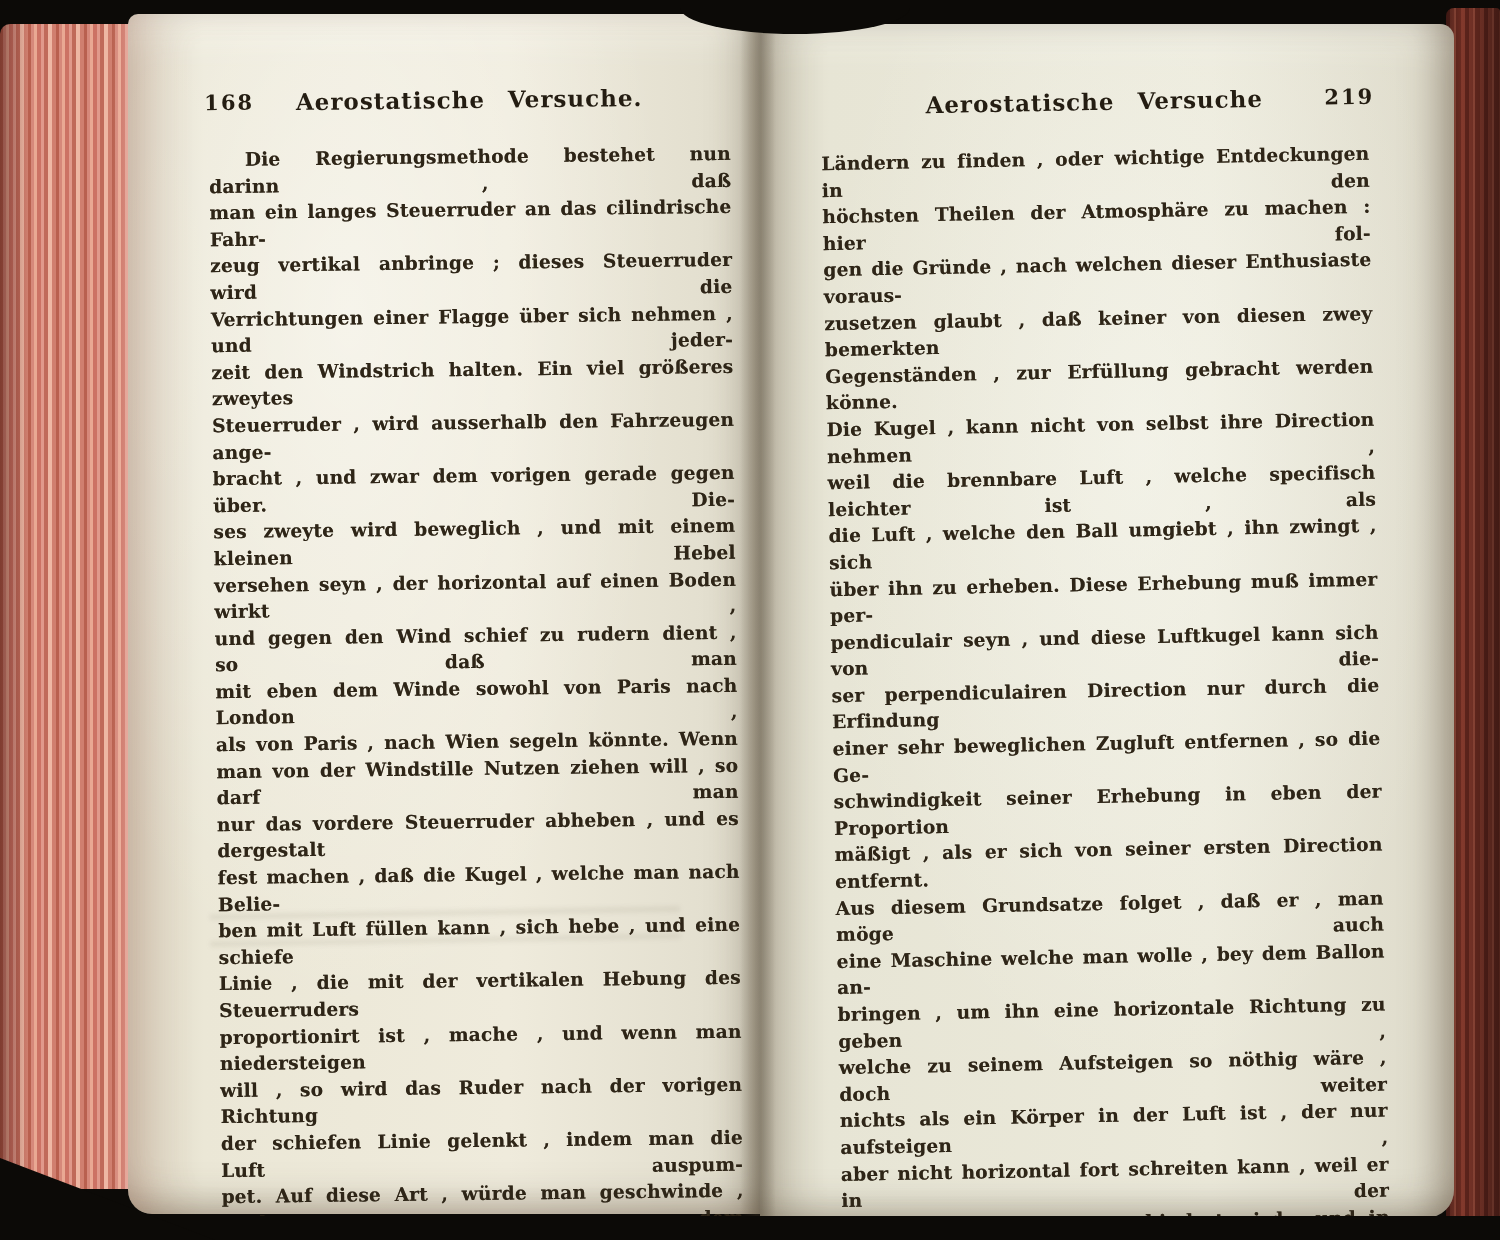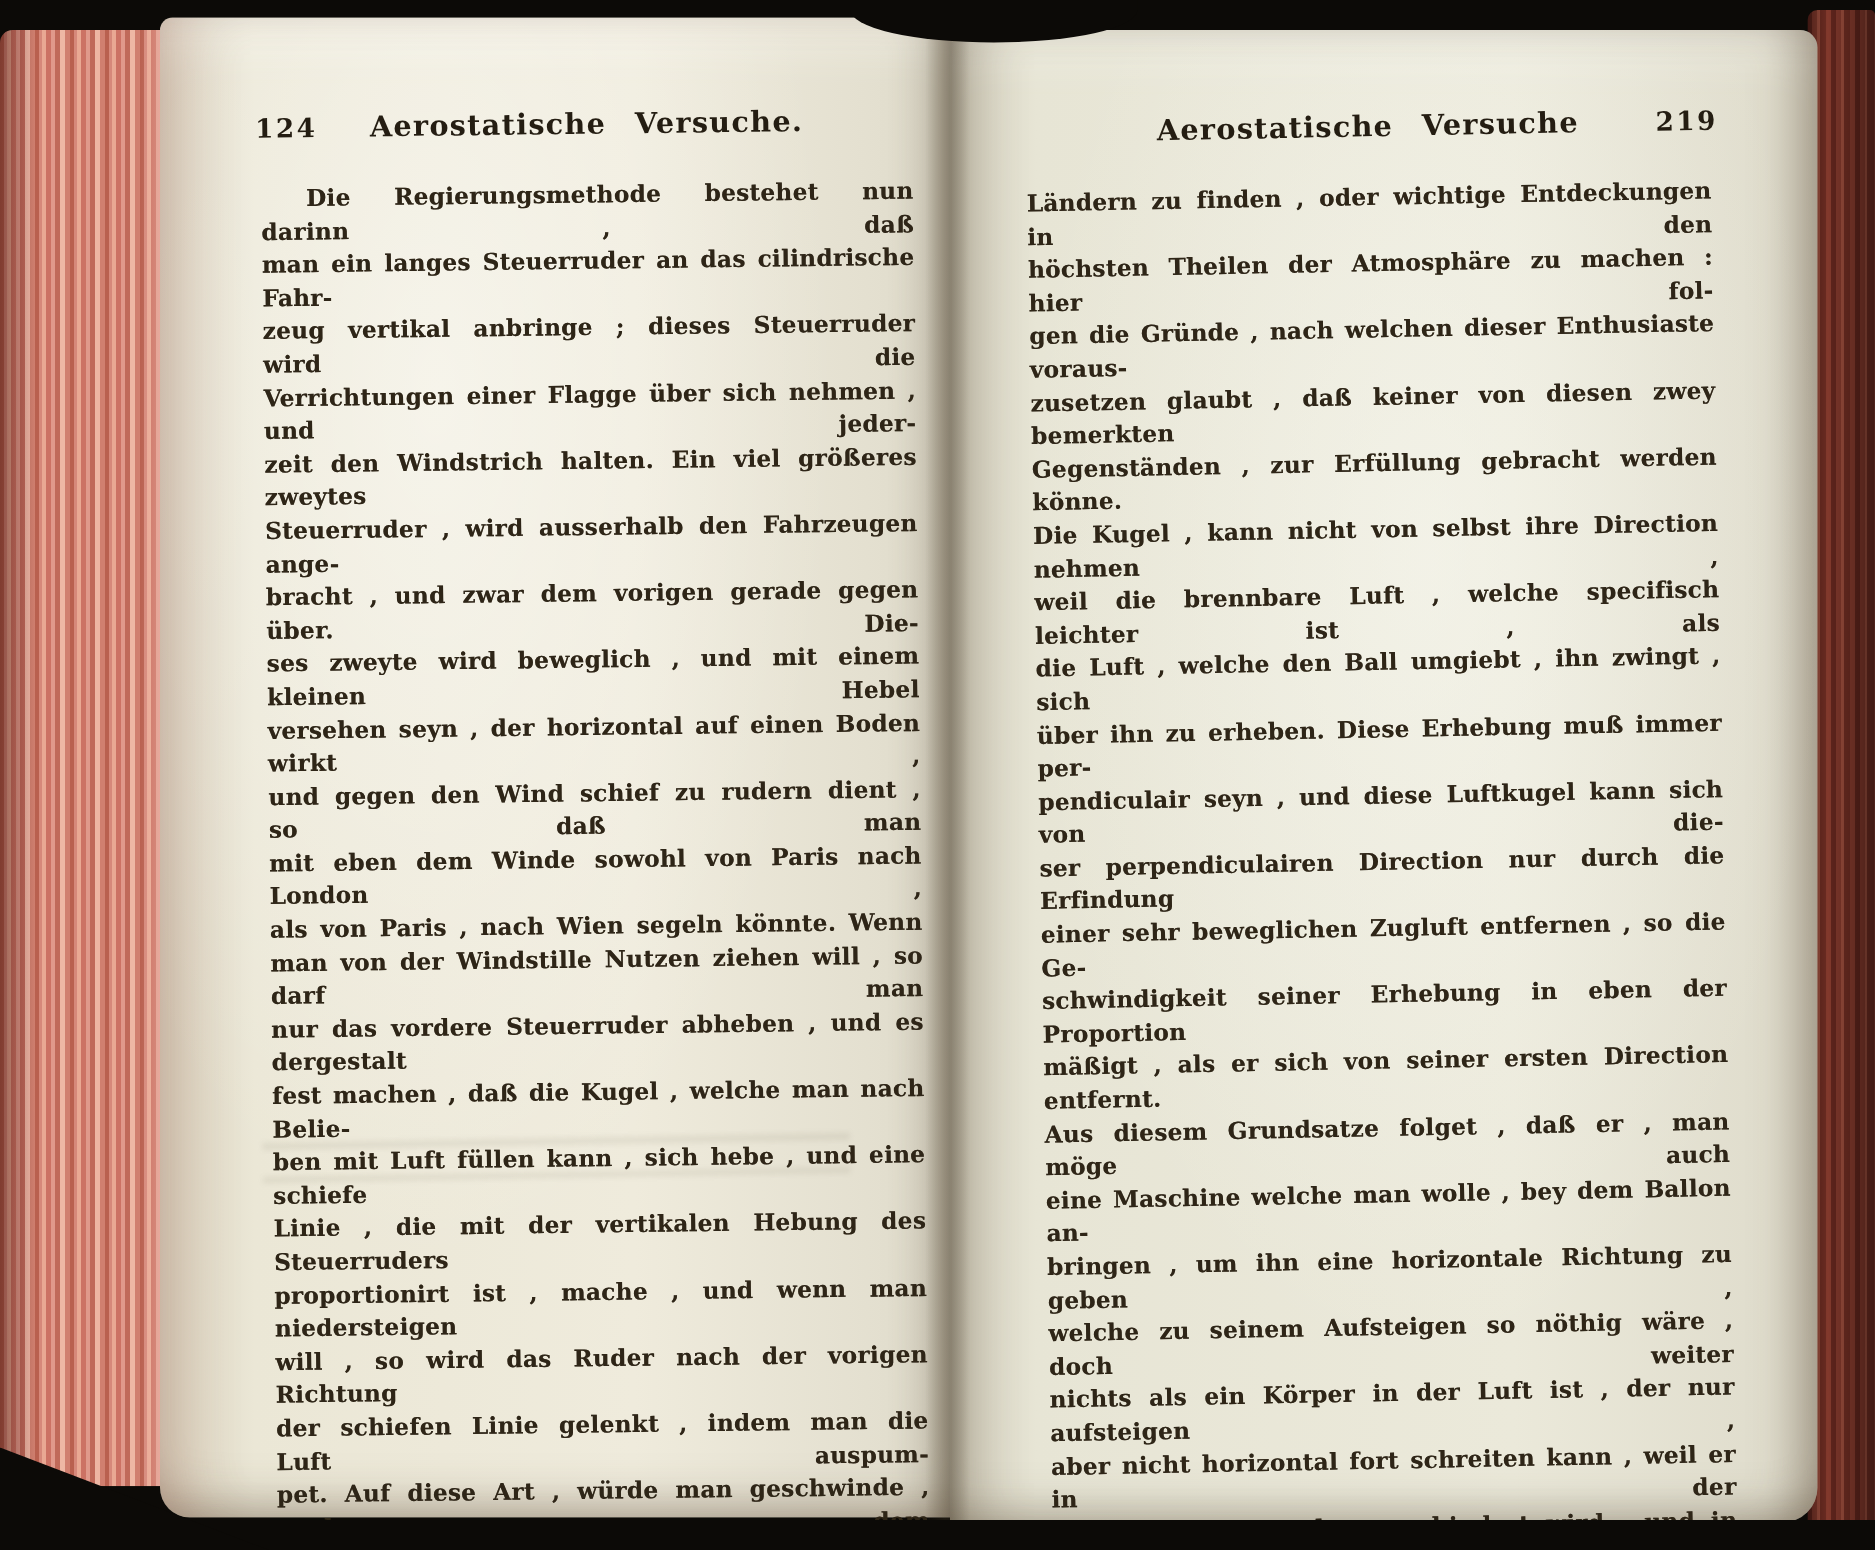--- a/index.html
+++ b/index.html
@@ -75,21 +75,21 @@
 </head>
 <body>
 
 <div class="photo">
   <div class="fore-edge"></div>
   <div class="cover-edge"></div>
 
   <div class="page pleft">
     <div class="rot">
       <div class="pagehead">
-        <span class="pnum pn-left">124</span>
+        <span class="pnum pn-left">168</span>
         <span class="ptitle">Aerostatische Versuche.</span>
       </div>
       <div class="body">
           <div class="para">
             <div class="line first">Die Regierungsmethode bestehet nun darinn , daß</div>
             <div class="line">man ein langes Steuerruder an das cilindrische Fahr-</div>
             <div class="line">zeug vertikal anbringe ; dieses Steuerruder wird die</div>
             <div class="line">Verrichtungen einer Flagge über sich nehmen , und jeder-</div>
             <div class="line">zeit den Windstrich halten.  Ein viel größeres zweytes</div>
             <div class="line">Steuerruder , wird ausserhalb den Fahrzeugen ange-</div>

